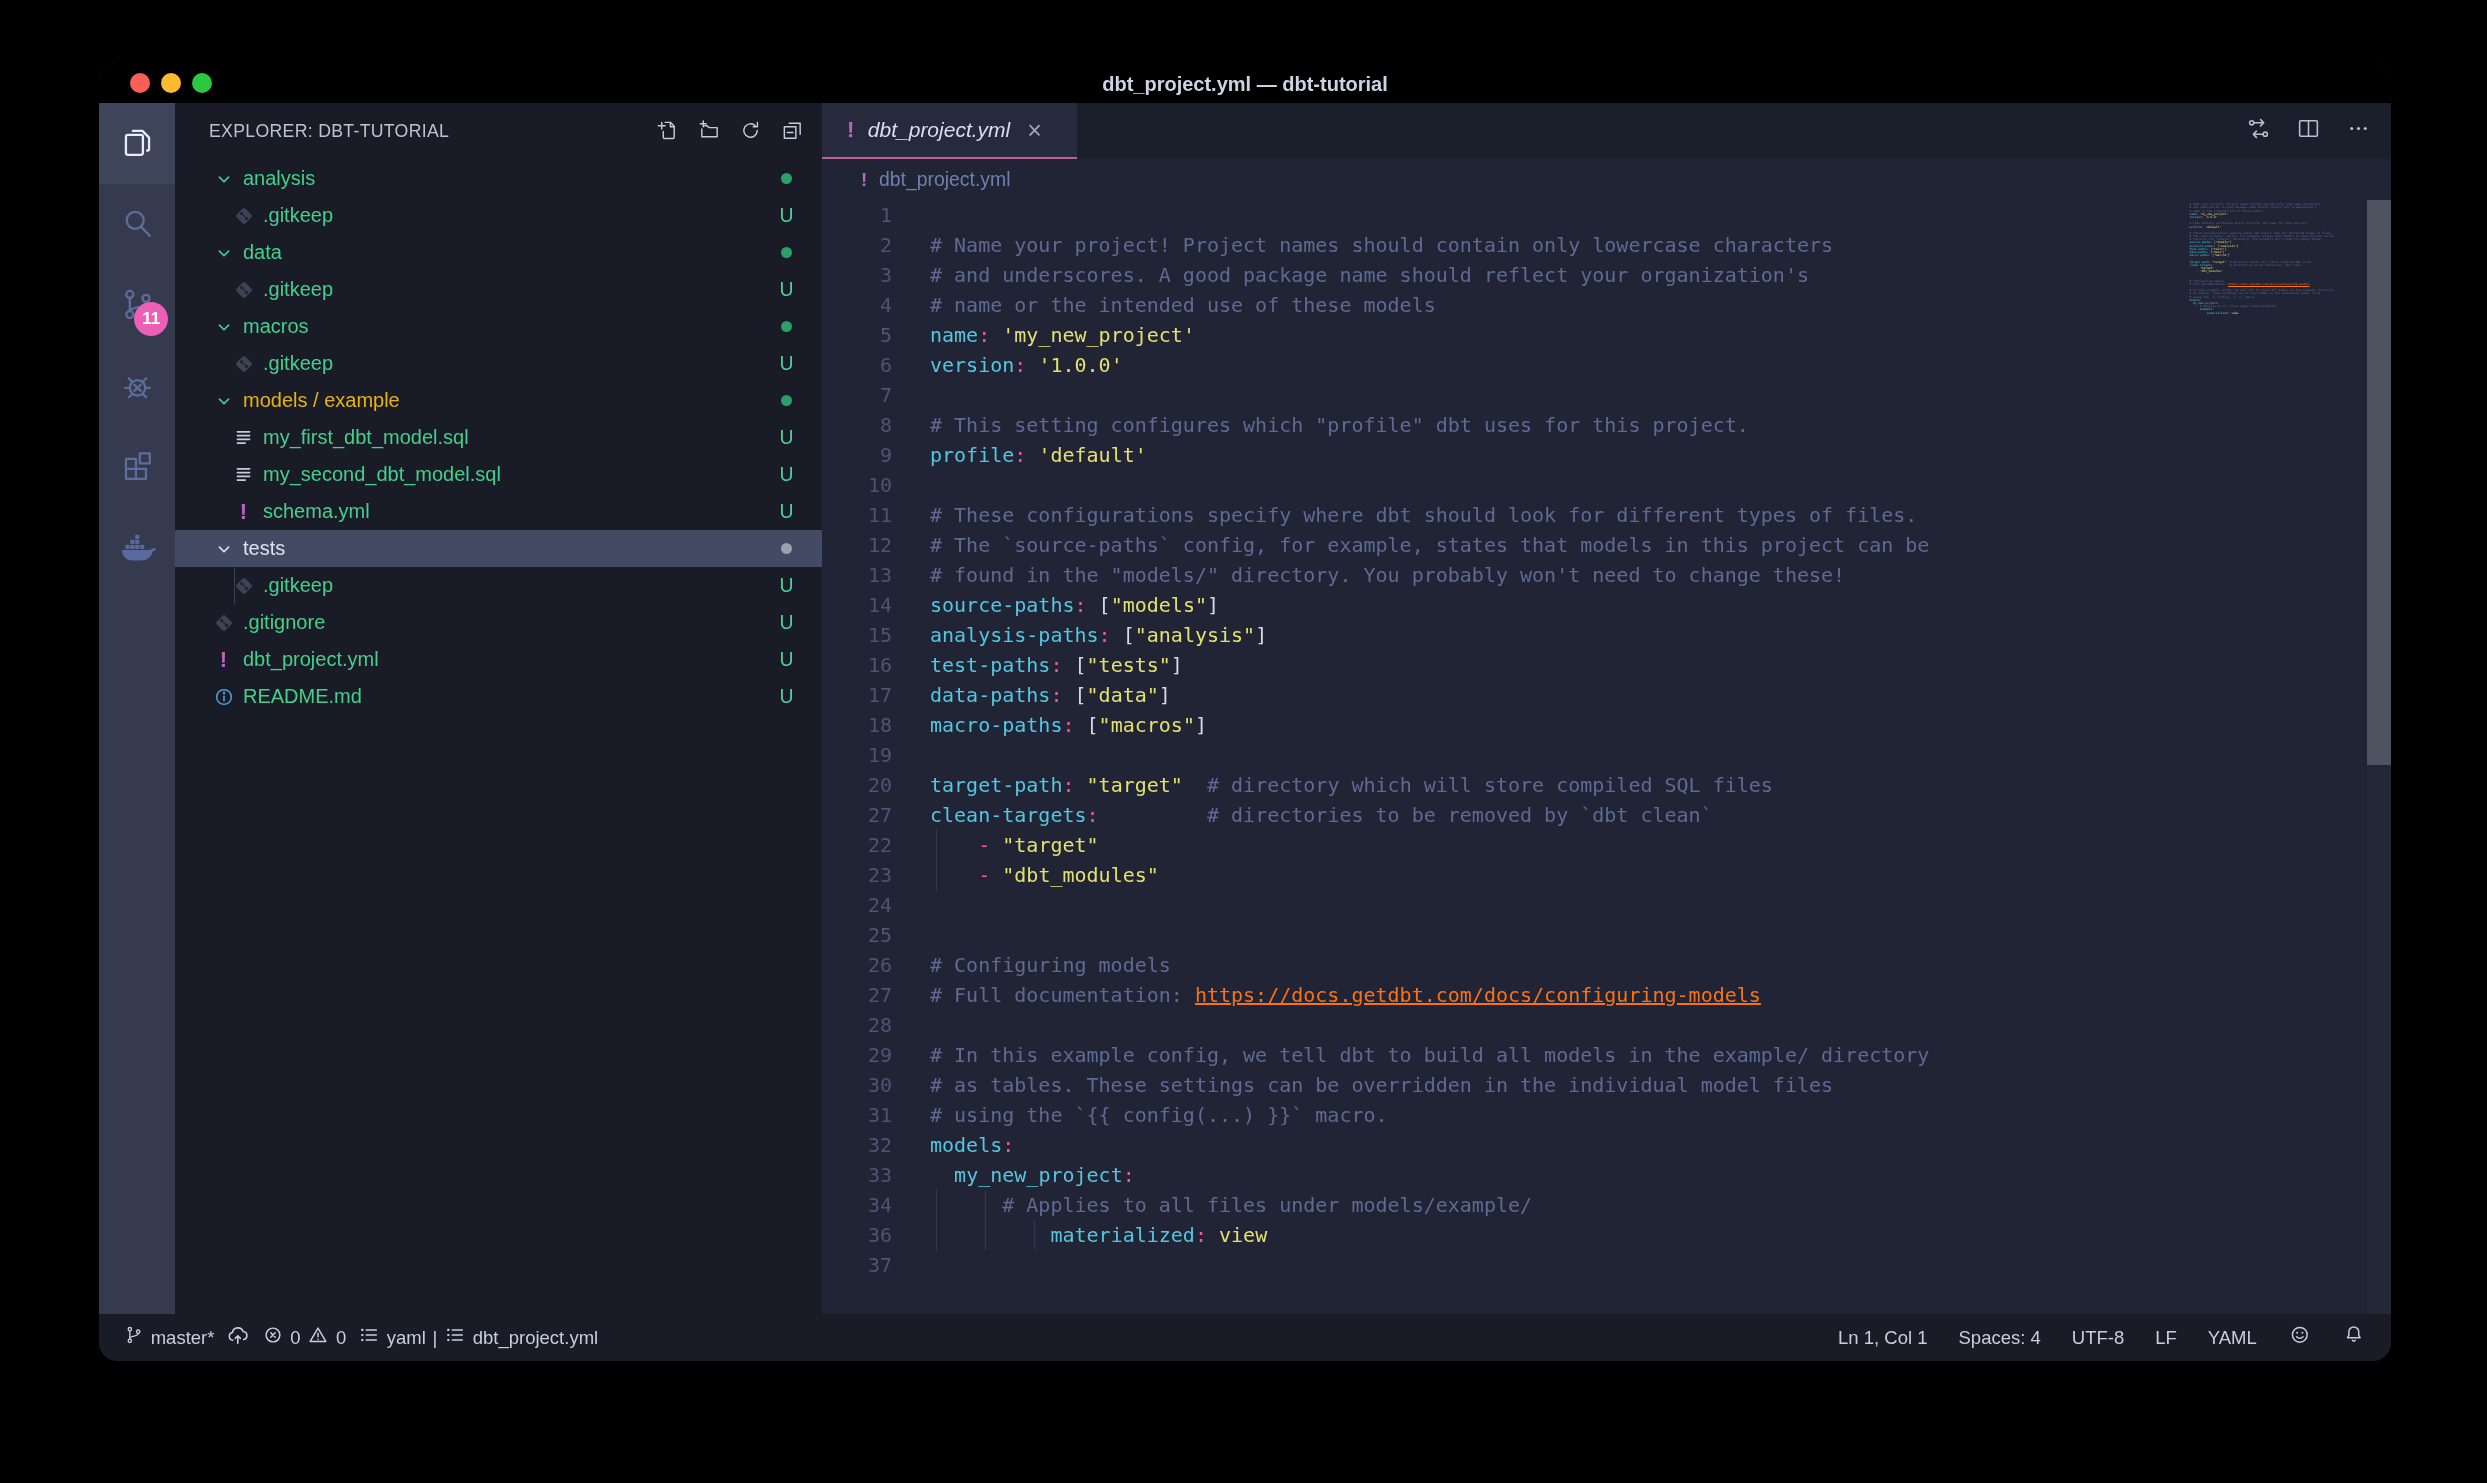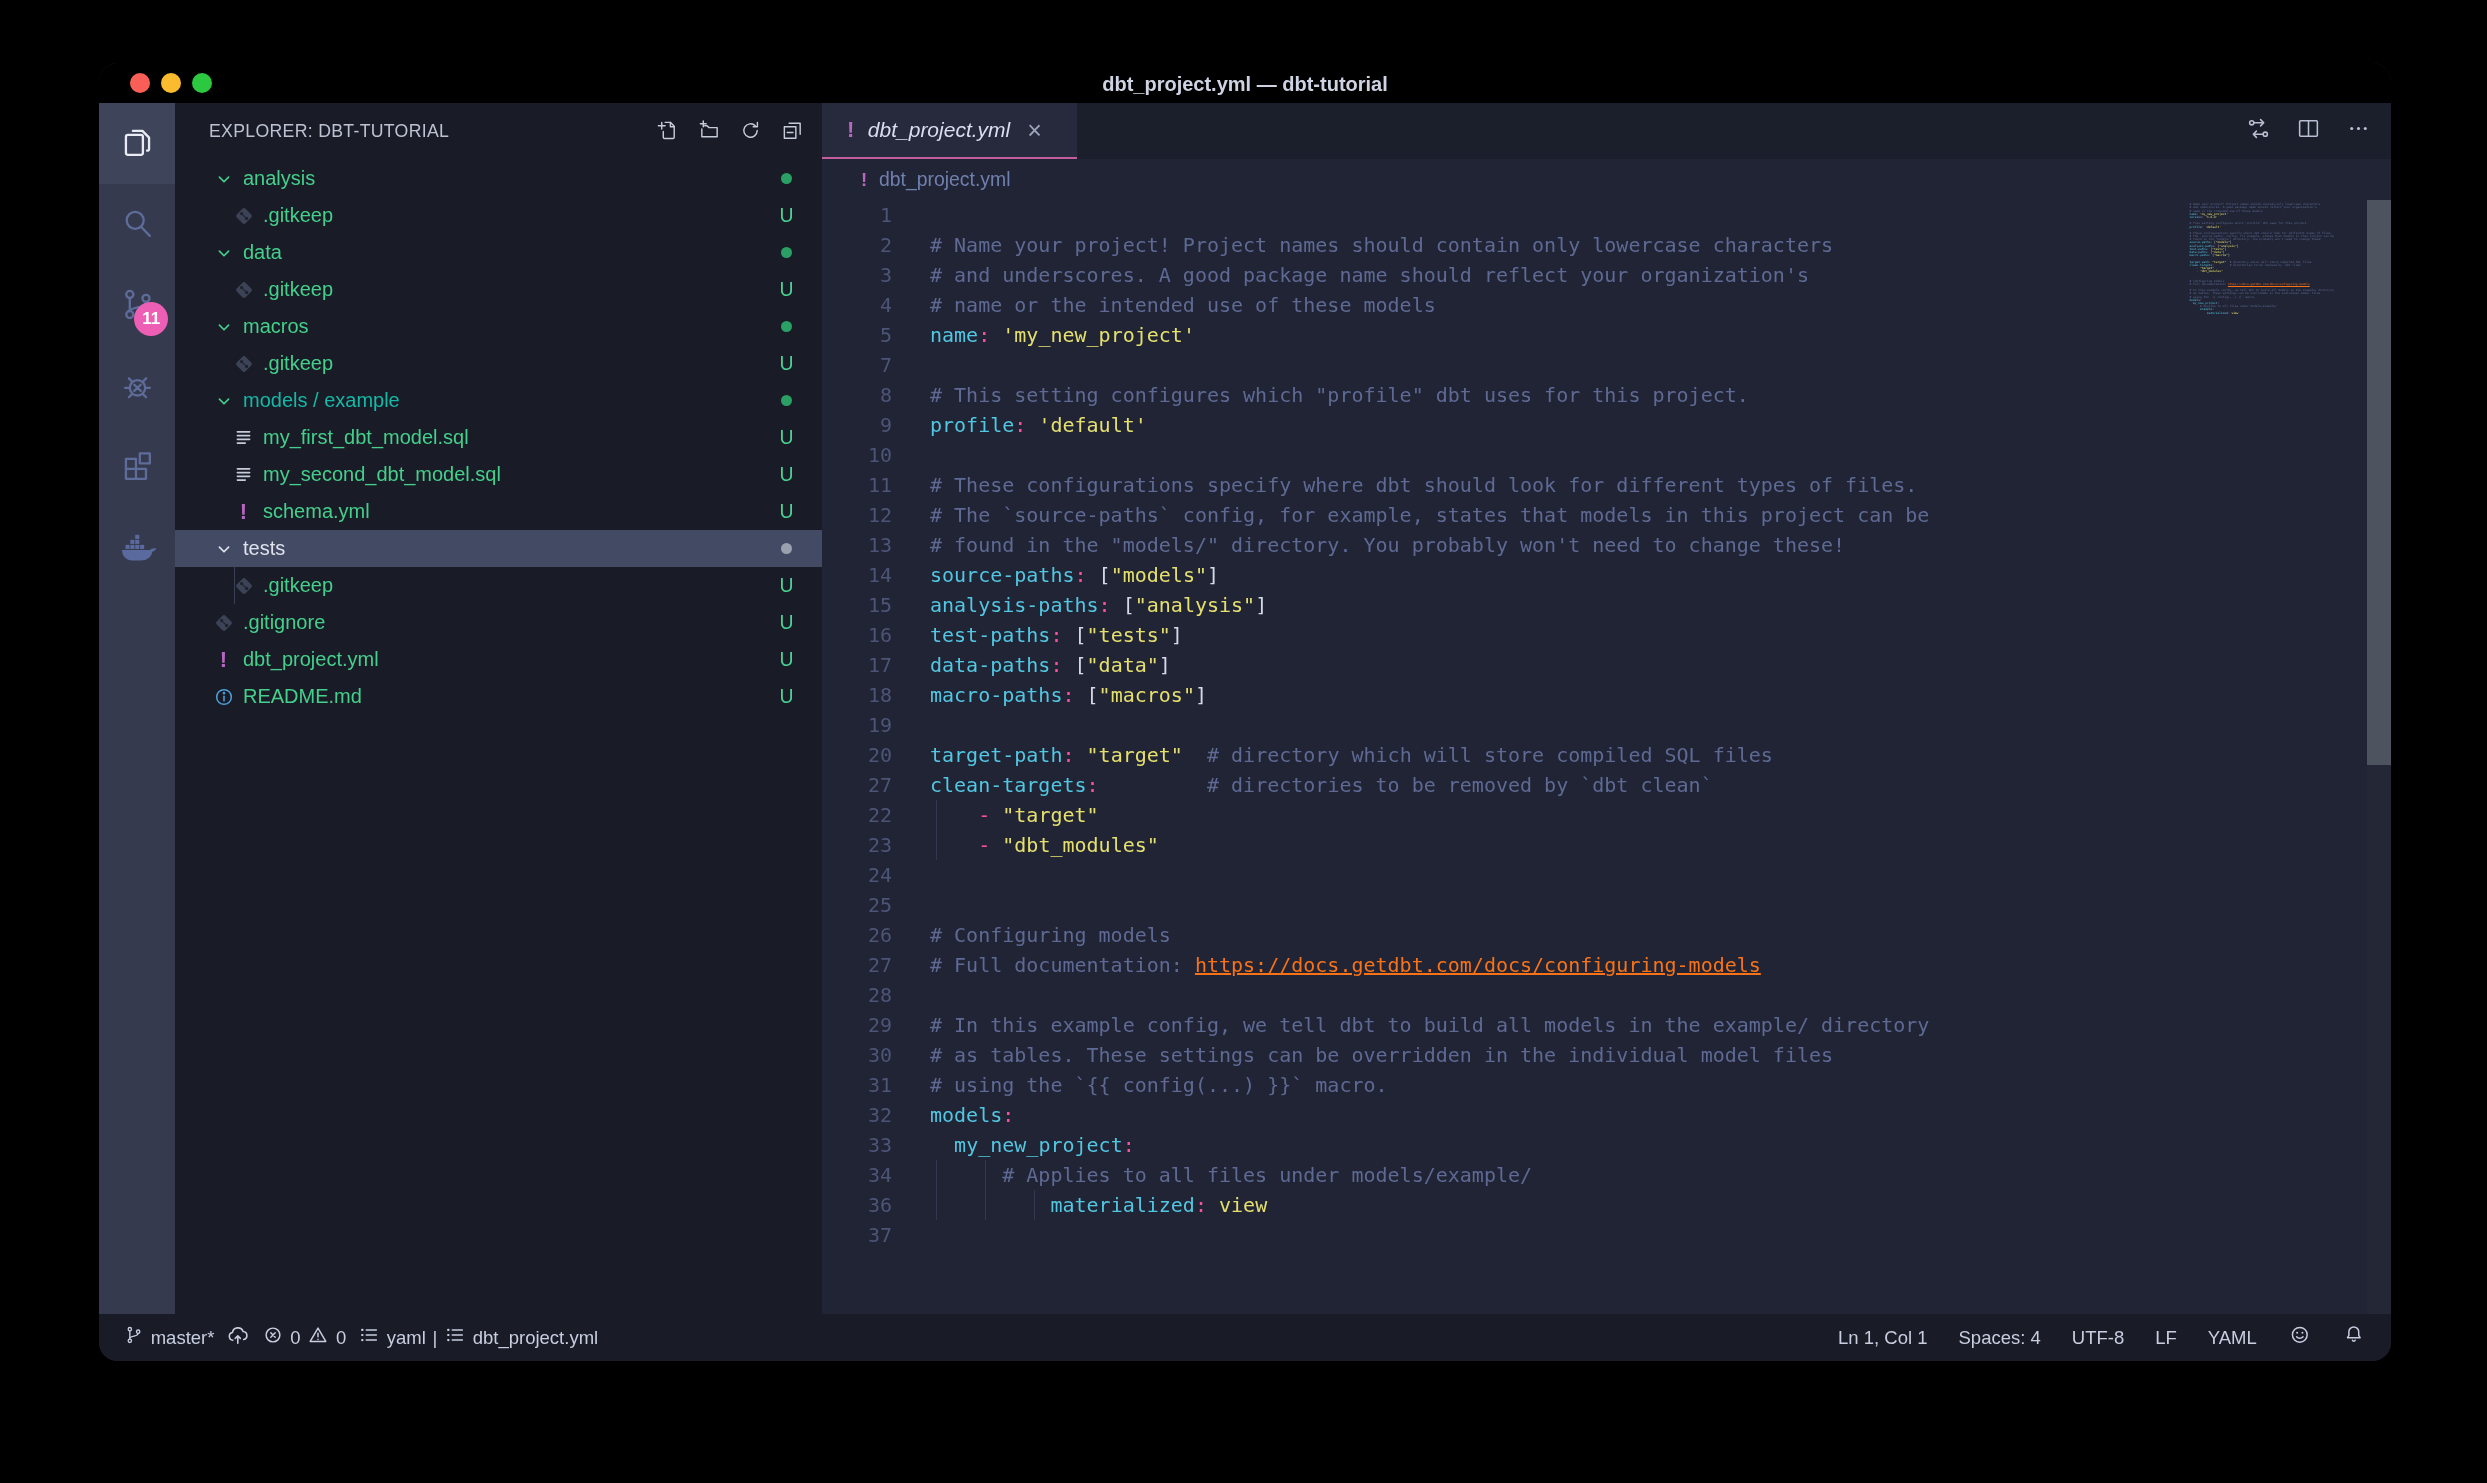--- a/index.html
+++ b/index.html
@@ -253,21 +253,21 @@
             <span class="tbadge">
               <span class="u">U</span>
             </span>
           </div>
           <div class="row" style="padding-left: 34px;">
             <span class="twisty" style="color:#44d08b">
               <svg width="22" height="22" viewBox="0 0 24 24" stroke="currentColor" stroke-width="1.8">
                 <path d="M7 10l5 5 5-5"></path>
               </svg>
             </span>
-            <span class="tlabel" style="color:#14b8a6">models / example</span>
+            <span class="tlabel" style="color:#eab308">models / example</span>
             <span class="tbadge">
               <i class="dot" style="background:#2aa065"></i>
             </span>
           </div>
           <div class="row" style="padding-left: 54px;">
             <span class="twisty" style="color:#44d08b">
               <svg width="21" height="21" viewBox="0 0 24 24" stroke="#c6ccdb" stroke-width="1.9">
                 <path d="M5 5.5h14M5 9.8h14M5 14.1h14M5 18.4h9"></path>
               </svg>
             </span>
@@ -400,20 +400,21 @@
         <span class="bang">!</span>
         <span class="breadcrumb-file">dbt_project.yml</span>
       </div>
       <div class="code-area">
         <div id="code">
             <div class="cl"><span class="ln">1</span><span class="lc"></span></div>
             <div class="cl"><span class="ln">2</span><span class="lc"><span class="c"># Name your project! Project names should contain only lowercase characters</span></span></div>
             <div class="cl"><span class="ln">3</span><span class="lc"><span class="c"># and underscores. A good package name should reflect your organization's</span></span></div>
             <div class="cl"><span class="ln">4</span><span class="lc"><span class="c"># name or the intended use of these models</span></span></div>
             <div class="cl"><span class="ln">5</span><span class="lc"><span class="k">name</span><span class="p">:</span><span class="t"> </span><span class="s">'my_new_project'</span></span></div>
+            <div class="cl"><span class="ln">6</span><span class="lc"><span class="k">version</span><span class="p">:</span><span class="t"> </span><span class="s">'1.0.0'</span></span></div>
             <div class="cl"><span class="ln">7</span><span class="lc"></span></div>
             <div class="cl"><span class="ln">8</span><span class="lc"><span class="c"># This setting configures which "profile" dbt uses for this project.</span></span></div>
             <div class="cl"><span class="ln">9</span><span class="lc"><span class="k">profile</span><span class="p">:</span><span class="t"> </span><span class="s">'default'</span></span></div>
             <div class="cl"><span class="ln">10</span><span class="lc"></span></div>
             <div class="cl"><span class="ln">11</span><span class="lc"><span class="c"># These configurations specify where dbt should look for different types of files.</span></span></div>
             <div class="cl"><span class="ln">12</span><span class="lc"><span class="c"># The `source-paths` config, for example, states that models in this project can be</span></span></div>
             <div class="cl"><span class="ln">13</span><span class="lc"><span class="c"># found in the "models/" directory. You probably won't need to change these!</span></span></div>
             <div class="cl"><span class="ln">14</span><span class="lc"><span class="k">source-paths</span><span class="p">:</span><span class="t"> </span><span class="b">[</span><span class="s">"models"</span><span class="b">]</span></span></div>
             <div class="cl"><span class="ln">15</span><span class="lc"><span class="k">analysis-paths</span><span class="p">:</span><span class="t"> </span><span class="b">[</span><span class="s">"analysis"</span><span class="b">]</span></span></div>
             <div class="cl"><span class="ln">16</span><span class="lc"><span class="k">test-paths</span><span class="p">:</span><span class="t"> </span><span class="b">[</span><span class="s">"tests"</span><span class="b">]</span></span></div>

